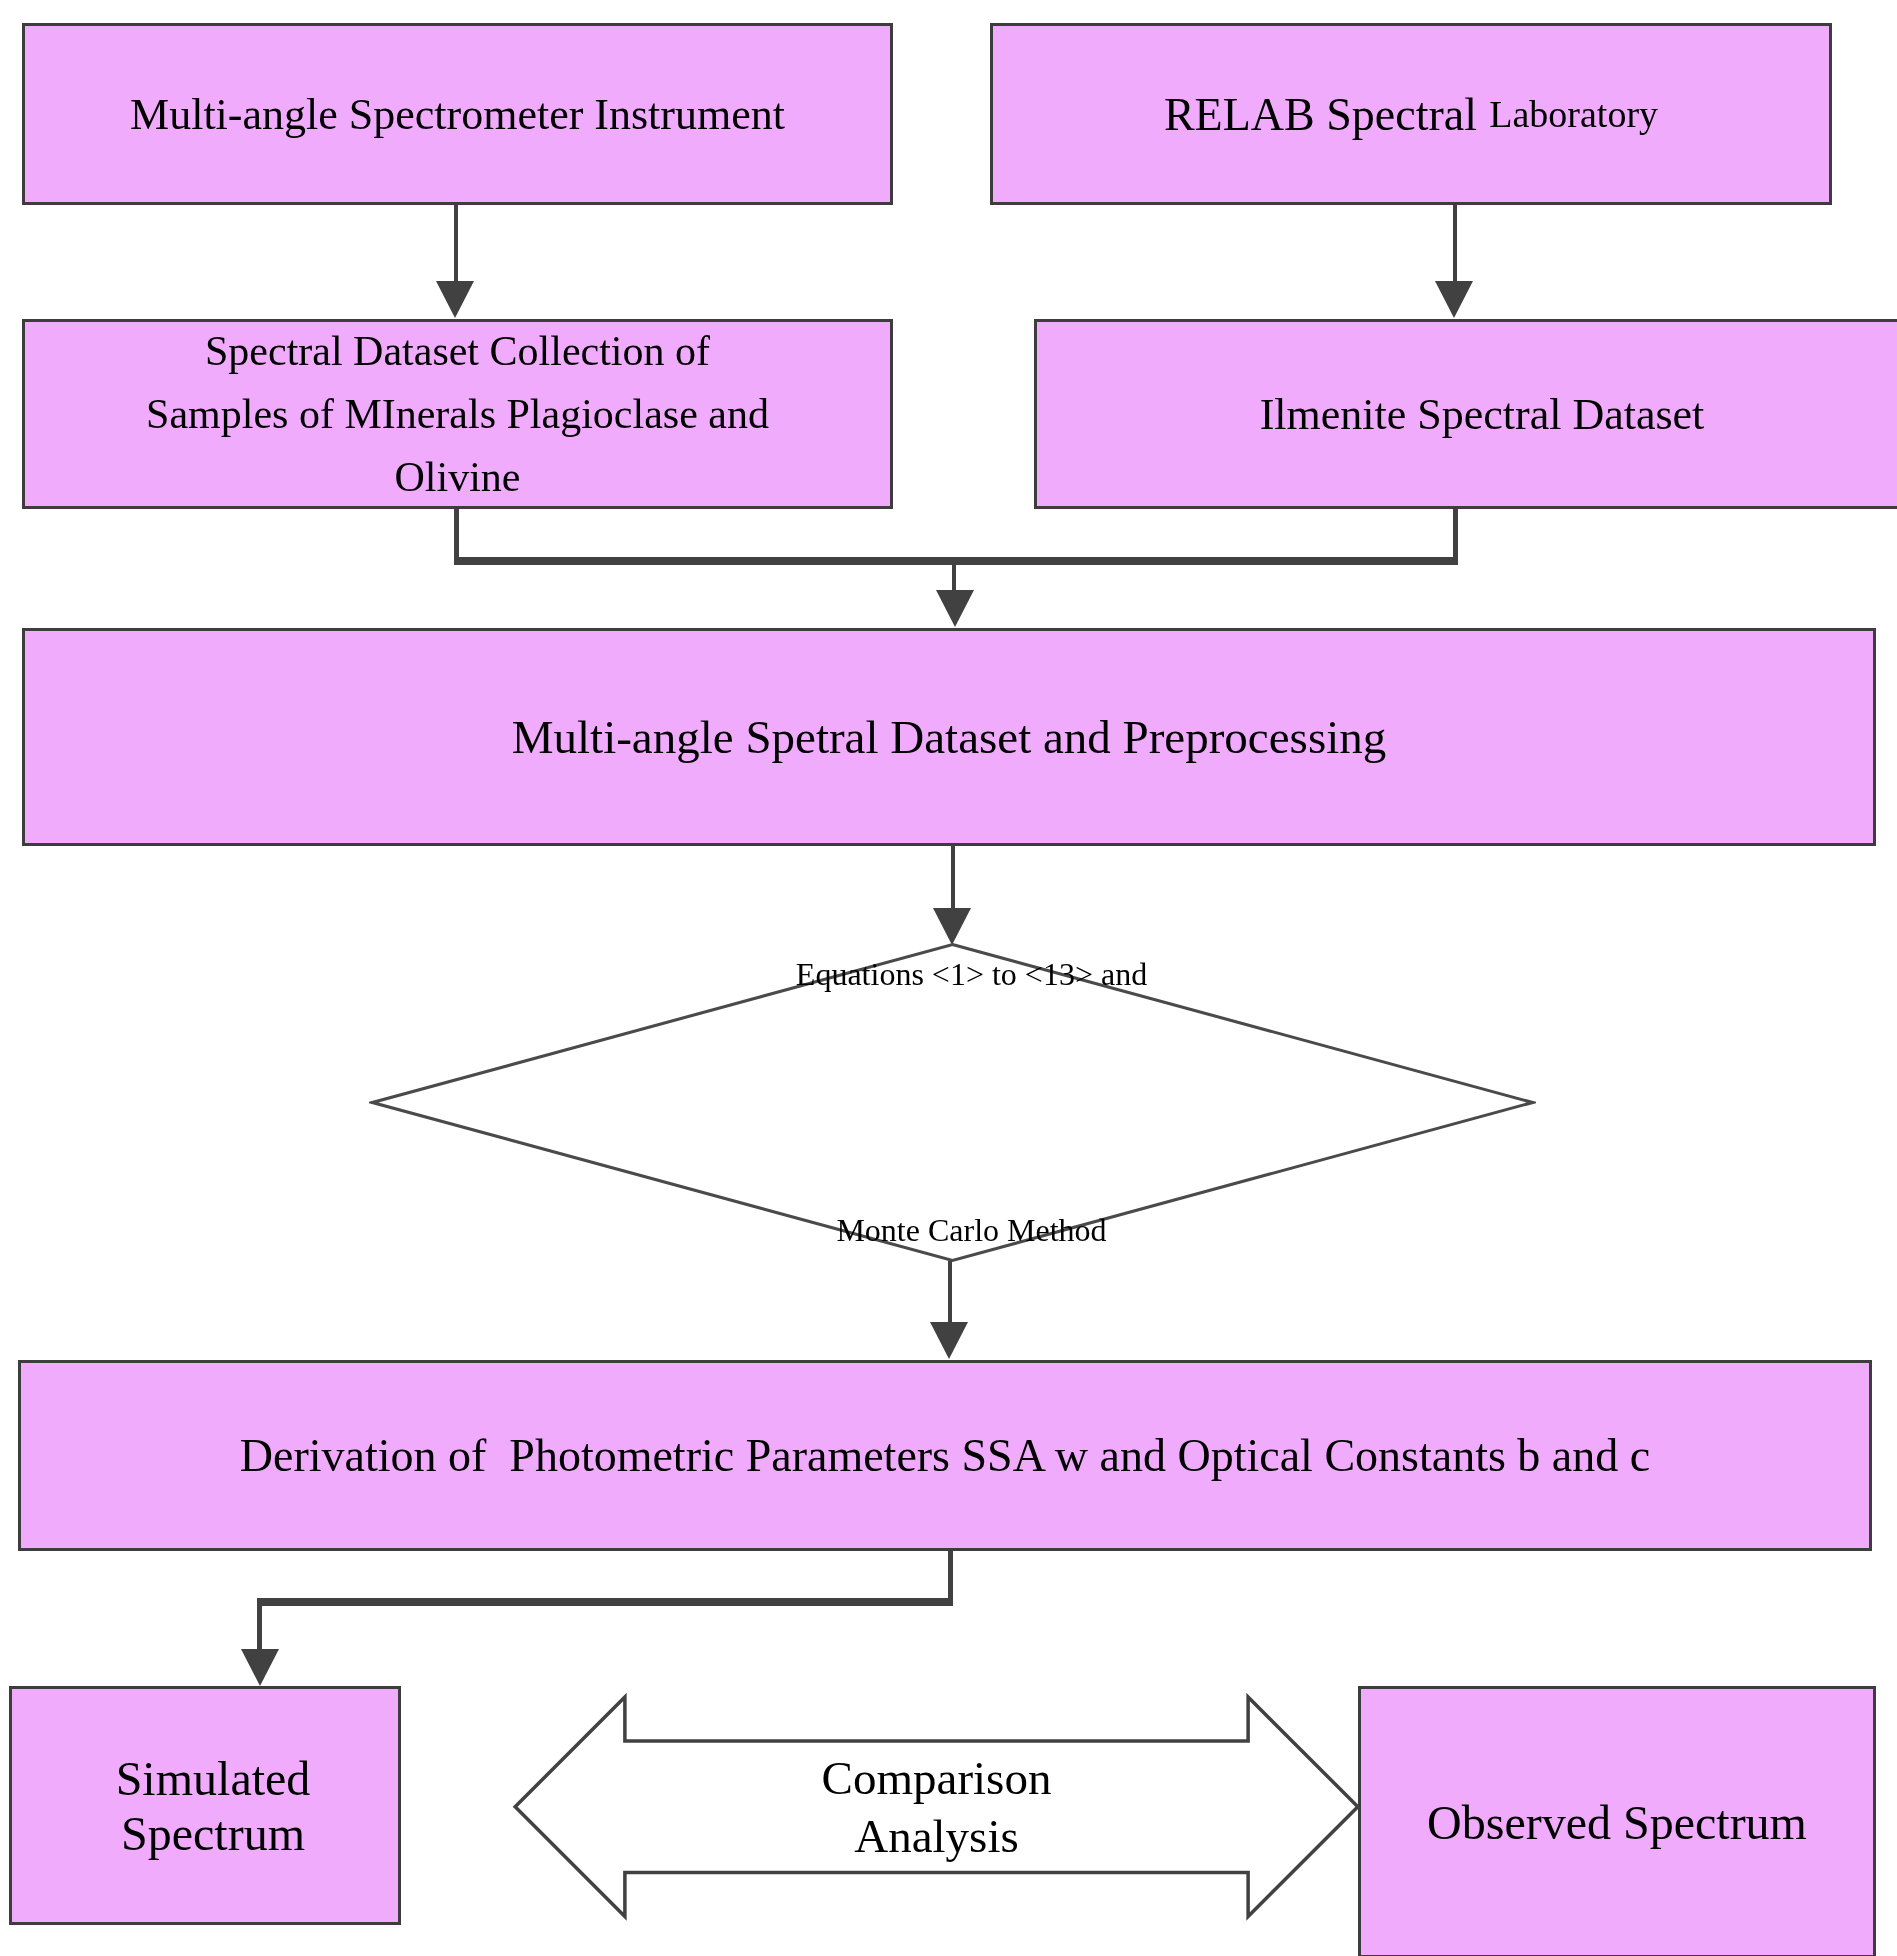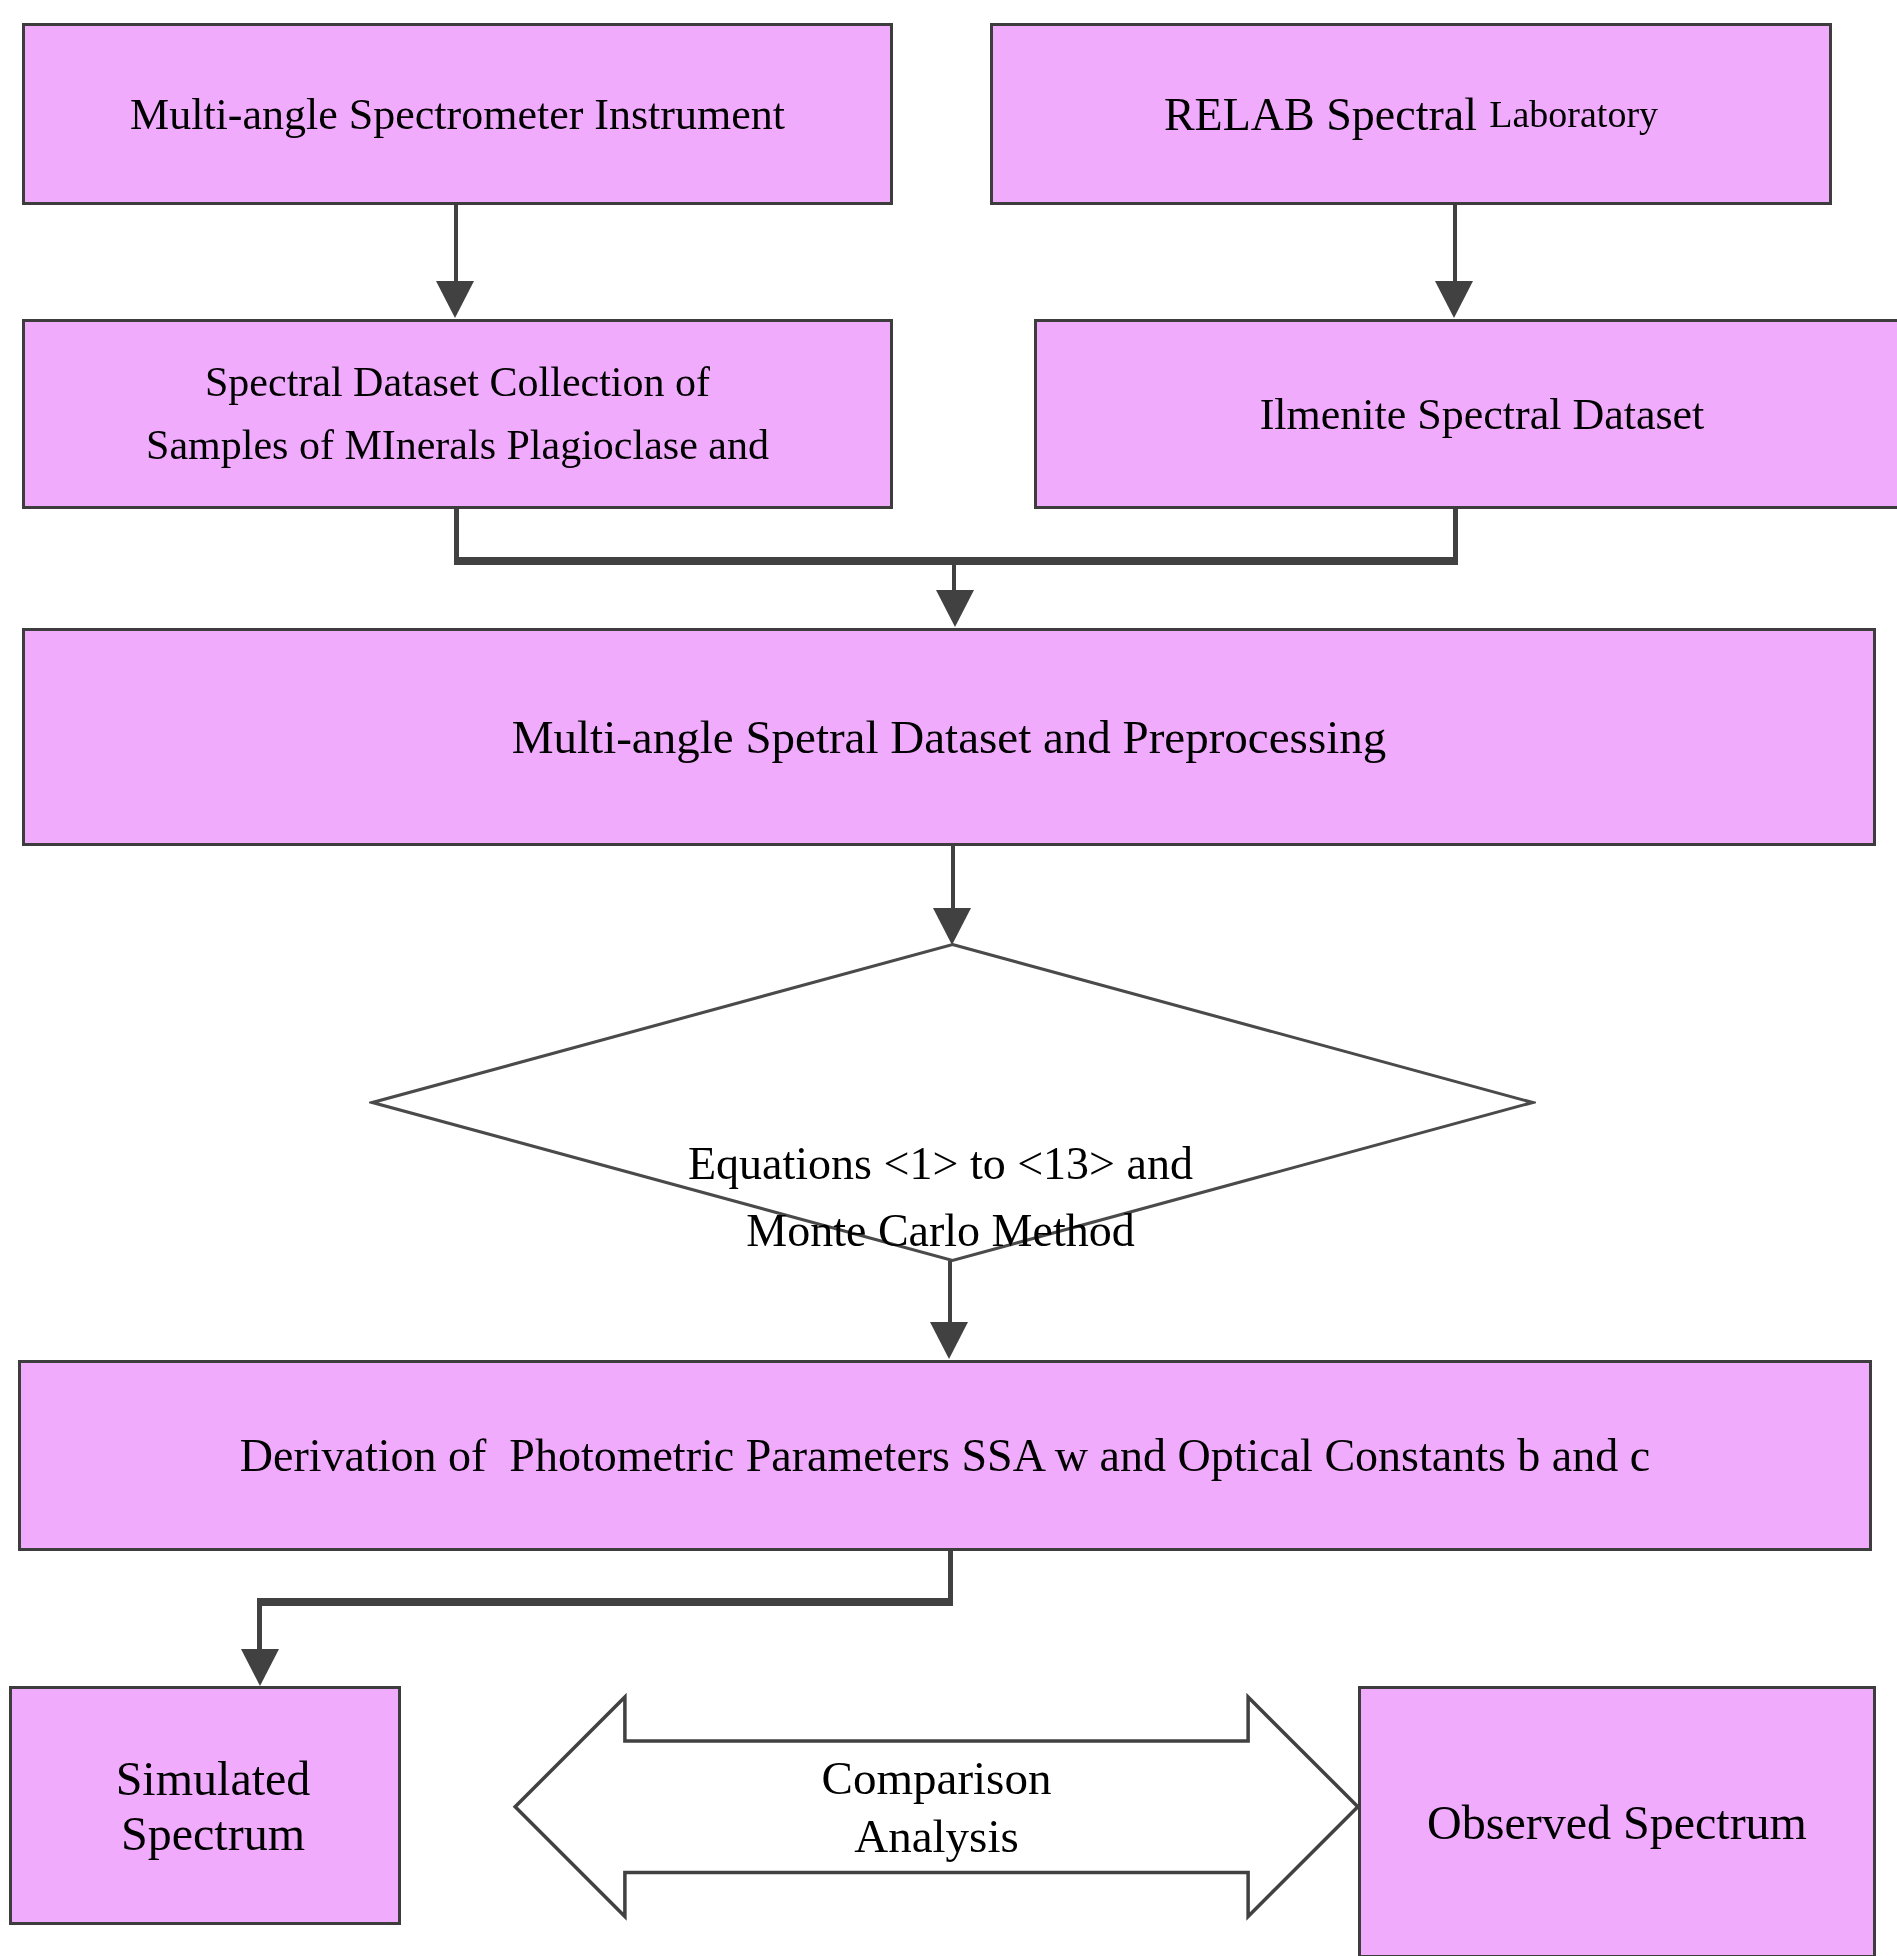--- a/index.html
+++ b/index.html
@@ -37,25 +37,25 @@
   .arrowhead-down {
     position: absolute;
     width: 0; height: 0;
     border-left: 19.3px solid transparent;
     border-right: 19.3px solid transparent;
     border-top: 37px solid #414141;
   }
   .diamond-wrap { position: absolute; left: 369px; top: 941px; width: 1167px; height: 323px; }
   .diamond-text {
     position: absolute;
-    left: 357px; top: 941px; width: 1167px; height: 323px;
+    left: 388px; top: 941px; width: 1167px; height: 323px;
     display: flex; flex-direction: column;
-    align-items: center; justify-content: flex-end;
+    align-items: center; justify-content: space-between;
     text-align: center;
-    font-size: 46px; line-height: 67px;
+    font-size: 32px; line-height: 67px;
   }
   .cmp-arrow-wrap { position: absolute; left: 509px; top: 1690px; width: 855px; height: 237px; }
   .cmp-text {
     position: absolute;
     left: 625px; top: 1741px; width: 623px; height: 132px;
     display: flex; flex-direction: column;
     align-items: center; justify-content: center;
     text-align: center;
     font-size: 47px; line-height: 58px; font-family: Liberation Serif, serif;
   }
@@ -77,20 +77,21 @@
   <div class="vline" style="left:454px; top:205px; width:4.4px; height:83px;"></div>
   <div class="arrowhead-down" style="left:436px; top:281px;"></div>
 
   <div class="vline" style="left:1453px; top:205px; width:4.4px; height:83px;"></div>
   <div class="arrowhead-down" style="left:1435px; top:281px;"></div>
 
   <div class="box fs-b" style="left:22px; top:319px; width:871px; height:190px;">
     <span>
       <span class="lbl">Spectral Dataset Collection of</span>
       <span class="lbl">Samples of MInerals Plagioclase and</span>
+      <span class="lbl">Olivine</span>
     </span>
   </div>
 
   <div class="box fs-a" style="left:1034px; top:319px; width:896px; height:190px;">
     <span class="lbl">Ilmenite Spectral Dataset</span>
   </div>
 
   <div class="vline" style="left:454px; top:509px; width:5.3px; height:54px;"></div>
   <div class="vline" style="left:1453px; top:509px; width:5.3px; height:54px;"></div>
   <div class="hline" style="left:454px; top:557px; width:1004px; height:8px;"></div>

